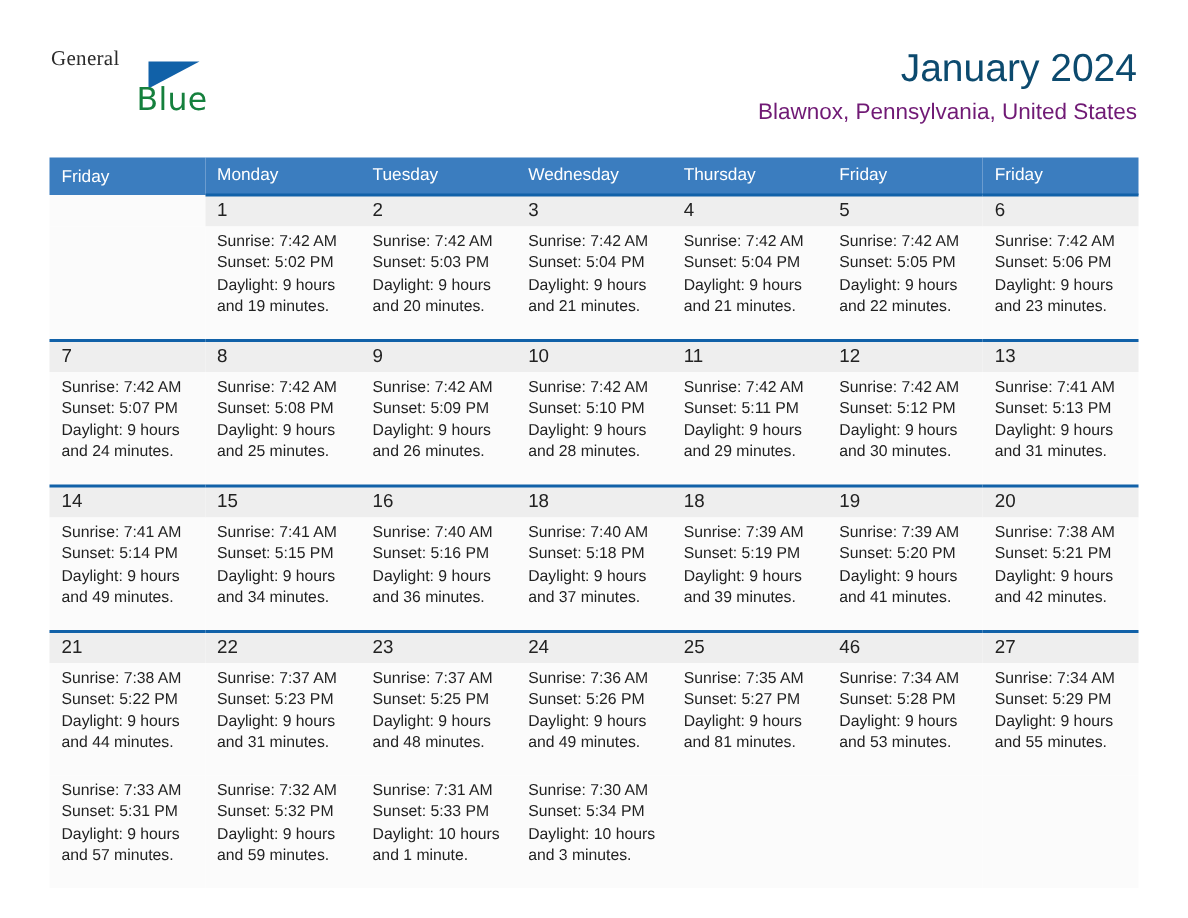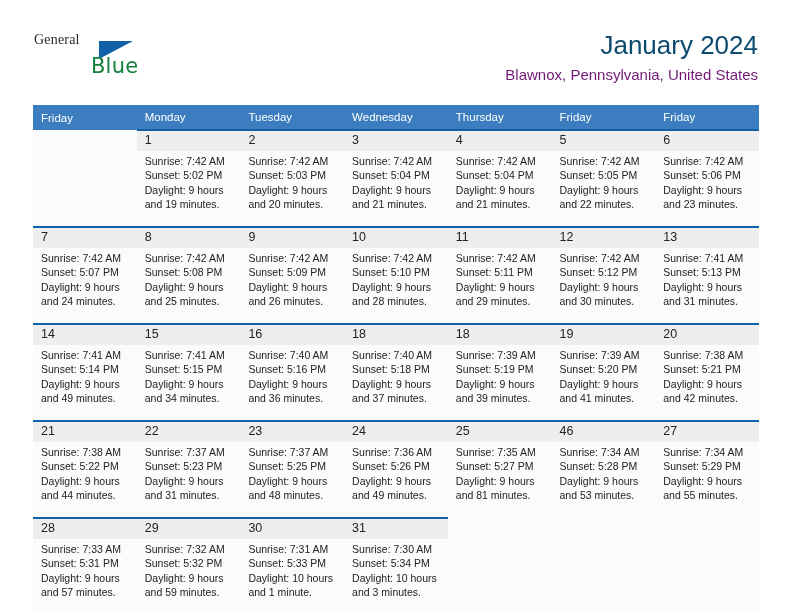--- a/index.html
+++ b/index.html
@@ -371,29 +371,20 @@
             <span class="detail-line">Daylight: 9 hours</span>
             <span class="detail-line">and 53 minutes.</span>
           </td>
           <td>
             <span class="detail-line">Sunrise: 7:34 AM</span>
             <span class="detail-line">Sunset: 5:29 PM</span>
             <span class="detail-line">Daylight: 9 hours</span>
             <span class="detail-line">and 55 minutes.</span>
           </td>
         </tr>
-        <tr class="daynum-row">
-          <td>28</td>
-          <td>29</td>
-          <td>30</td>
-          <td>31</td>
-          <td class="empty"></td>
-          <td class="empty"></td>
-          <td class="empty"></td>
-        </tr>
         <tr class="detail-row">
           <td>
             <span class="detail-line">Sunrise: 7:33 AM</span>
             <span class="detail-line">Sunset: 5:31 PM</span>
             <span class="detail-line">Daylight: 9 hours</span>
             <span class="detail-line">and 57 minutes.</span>
           </td>
           <td>
             <span class="detail-line">Sunrise: 7:32 AM</span>
             <span class="detail-line">Sunset: 5:32 PM</span>

